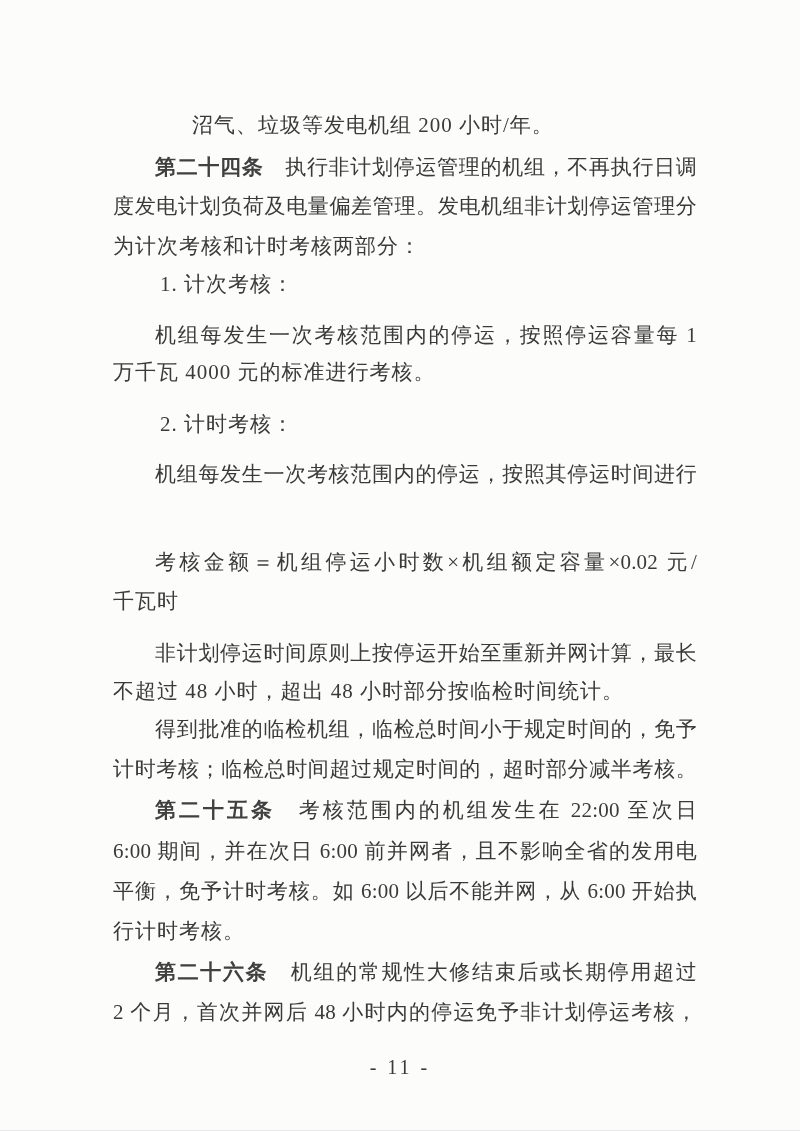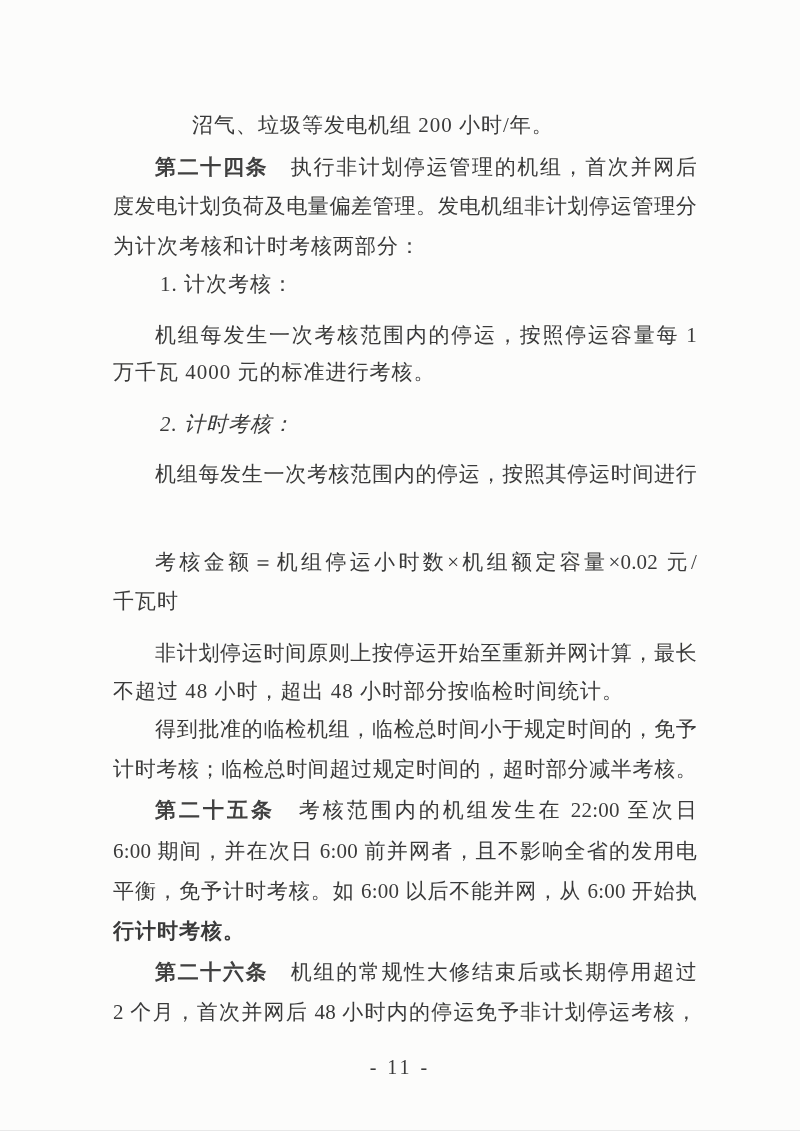--- a/index.html
+++ b/index.html
@@ -44,35 +44,35 @@
     color: #3a3a3a;
     letter-spacing: 3px;
   }
 </style>
 </head>
 <body>
 
 <div class="page">
   <div class="textblock" id="lines-root">
       <div class="line" style="top: 110px; left: 192px;"><span>沼气、垃圾等发电机组 200 小时/年。</span></div>
-      <div class="line fill" style="top: 152px; left: 155px; width: 542px;"><span class="bold">第二十四条</span><span>　执行非计划停运管理的机组，首次并网后</span></div>
+      <div class="line fill" style="top: 152px; left: 155px; width: 542px;"><span class="bold">第二十四条</span><span>　执行非计划停运管理的机组，不再执行日调</span></div>
       <div class="line fill" style="top: 191px; left: 113px; width: 584px;"><span>度发电计划负荷及电量偏差管理。发电机组非计划停运管理分</span></div>
       <div class="line" style="top: 231px; left: 113px; text-align: right;"><span>为计次考核和计时考核两部分：</span></div>
       <div class="line" style="top: 269px; left: 160px;"><span>1. 计次考核：</span></div>
       <div class="line fill" style="top: 320px; left: 155px; width: 542px;"><span>机组每发生一次考核范围内的停运，按照停运容量每 1</span></div>
       <div class="line" style="top: 357px; left: 113px;"><span>万千瓦 4000 元的标准进行考核。</span></div>
-      <div class="line" style="top: 409px; left: 160px; font-style: italic;"><span>2. 计时考核：</span></div>
+      <div class="line" style="top: 409px; left: 160px;"><span>2. 计时考核：</span></div>
       <div class="line fill" style="top: 459px; left: 155px; width: 542px;"><span>机组每发生一次考核范围内的停运，按照其停运时间进行</span></div>
       <div class="line fill" style="top: 547px; left: 155px; width: 542px;"><span>考核金额＝机组停运小时数×机组额定容量×0.02 元/</span></div>
       <div class="line" style="top: 586px; left: 113px;"><span>千瓦时</span></div>
       <div class="line fill" style="top: 638px; left: 155px; width: 542px;"><span>非计划停运时间原则上按停运开始至重新并网计算，最长</span></div>
       <div class="line" style="top: 676px; left: 113px;"><span>不超过 48 小时，超出 48 小时部分按临检时间统计。</span></div>
       <div class="line fill" style="top: 714px; left: 155px; width: 542px;"><span>得到批准的临检机组，临检总时间小于规定时间的，免予</span></div>
       <div class="line fill" style="top: 754px; left: 113px; width: 584px;"><span>计时考核；临检总时间超过规定时间的，超时部分减半考核。</span></div>
       <div class="line fill" style="top: 795px; left: 155px; width: 542px;"><span class="bold">第二十五条</span><span>　考核范围内的机组发生在 22:00 至次日</span></div>
       <div class="line fill" style="top: 836px; left: 113px; width: 584px;"><span>6:00 期间，并在次日 6:00 前并网者，且不影响全省的发用电</span></div>
       <div class="line fill" style="top: 876px; left: 113px; width: 584px;"><span>平衡，免予计时考核。如 6:00 以后不能并网，从 6:00 开始执</span></div>
-      <div class="line" style="top: 916px; left: 113px; font-weight: bold;"><span>行计时考核。</span></div>
+      <div class="line" style="top: 916px; left: 113px;"><span>行计时考核。</span></div>
       <div class="line fill" style="top: 957px; left: 155px; width: 542px;"><span class="bold">第二十六条</span><span>　机组的常规性大修结束后或长期停用超过</span></div>
       <div class="line fill" style="top: 997px; left: 113px; width: 584px;"><span>2 个月，首次并网后 48 小时内的停运免予非计划停运考核，</span></div>
     </div>
   <div class="pagenum">- 11 -</div>
 </div>
 
 </body></html>

